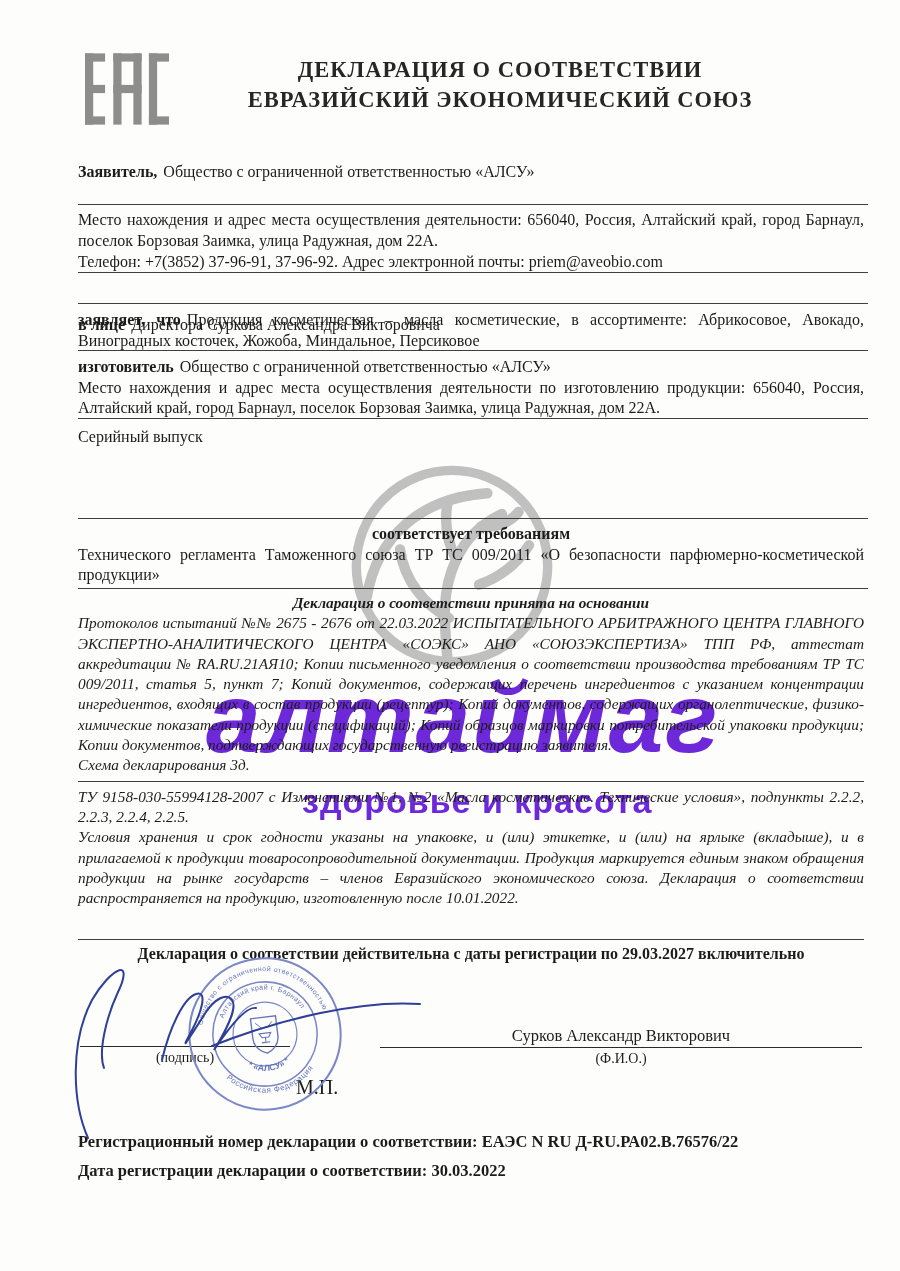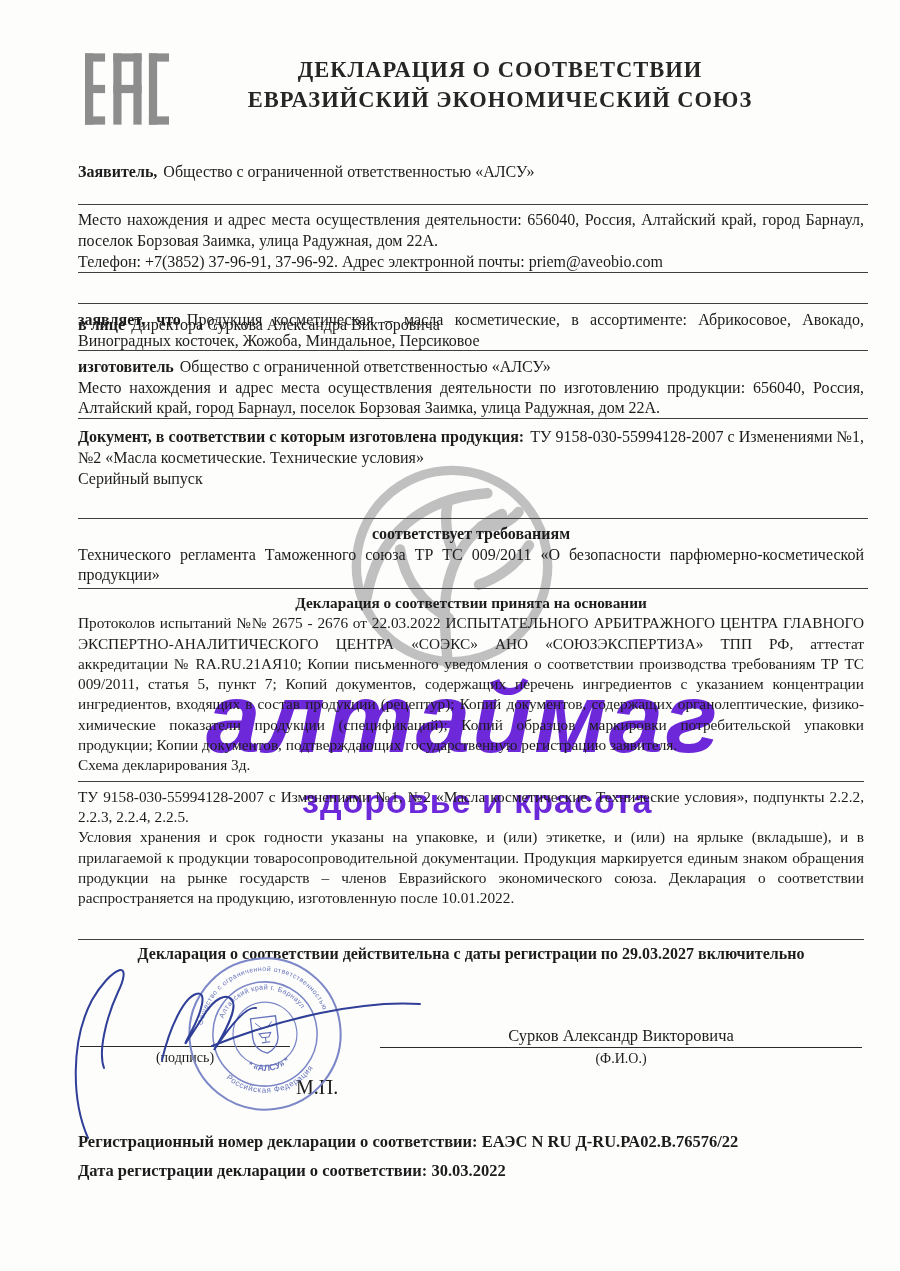--- a/index.html
+++ b/index.html
@@ -5,21 +5,21 @@
   html,body{margin:0;padding:0;background:#e9e9e9;}
   .page{position:relative;width:900px;height:1271px;margin:0 auto;background:#fdfdfc;
         font-family:"Liberation Serif",serif;color:#1c1c1c;overflow:hidden;}
   .abs{position:absolute;}
   p{margin:0;}
   .b{font-weight:bold;text-align:center;}
   .just{text-align:justify;}
   .sec{left:78px;width:786px;font-size:16px;line-height:21px;}
   .rule{position:absolute;left:78px;width:790px;height:0;border-top:1.5px solid #3f3f3f;}
   .lbl{font-weight:bold;margin-right:6px;}
-  .small-sec{font-size:15.3px;line-height:20.3px;}
+  .small-sec{font-size:15.3px;line-height:20.3px;font-style:italic;}
   .flow-rule{border-top:1.5px solid #3f3f3f;margin:5px 0 5px 0;height:0;}
   .title{font-weight:bold;font-size:22.5px;line-height:30px;text-align:center;letter-spacing:1px;color:#262626;}
   .sigline{position:absolute;height:0;border-top:1.3px solid #2a2a2a;}
   .caption{font-size:14px;text-align:center;}
   .wm-brand{font-family:"Liberation Sans",sans-serif;font-weight:bold;font-size:98px;
             letter-spacing:2px;color:#6d28d9;white-space:nowrap;font-style:italic;}
   .wm-tag{font-family:"Liberation Sans",sans-serif;font-weight:bold;font-size:34px;
           letter-spacing:1px;color:#6d28d9;white-space:nowrap;}
   .footer-line{font-weight:bold;font-size:16.5px;}
 </style>
@@ -83,21 +83,20 @@
   </div>
   <div class="rule" style="top:350px;"></div>
 
   <div class="abs sec" style="top:357px;line-height:20.5px;">
     <p><span class="lbl">изготовитель</span><span>Общество с ограниченной ответственностью «АЛСУ»</span></p>
     <p class="just">Место нахождения и адрес места осуществления деятельности по изготовлению продукции: 656040, Россия, Алтайский край, город Барнаул, поселок Борзовая Заимка, улица Радужная, дом 22А.</p>
   </div>
   <div class="rule" style="top:418px;"></div>
 
   <div class="abs sec" style="top:426px;">
-    <p class="just"><span class="lbl">Документ, в соответствии с которым изготовлена продукция:</span><span>ТУ 9158-030-55994128-2007 с Изменениями №1, №2 «Масла косметические. Технические условия»</span></p>
     <p>Серийный выпуск</p>
   </div>
   <div class="rule" style="top:518px;"></div>
 
   <div class="abs sec" style="top:524px;line-height:20.6px;">
     <p class="b">соответствует требованиям</p>
     <p class="just">Технического регламента Таможенного союза ТР ТС 009/2011 «О безопасности парфюмерно-косметической продукции»</p>
   </div>
   <div class="rule" style="top:588px;"></div>
 
@@ -110,21 +109,21 @@
     <p class="just">Условия хранения и срок годности указаны на упаковке, и (или) этикетке, и (или) на ярлыке (вкладыше), и в прилагаемой к продукции товаросопроводительной документации. Продукция маркируется единым знаком обращения продукции на рынке государств – членов Евразийского экономического союза. Декларация о соответствии распространяется на продукцию, изготовленную после 10.01.2022.</p>
   </div>
 
   <div class="abs sec" style="top:939px;border-top:1.5px solid #3f3f3f;padding-top:3px;">
     <p class="b">Декларация о соответствии действительна с даты регистрации по 29.03.2027 включительно</p>
   </div>
 
   <div class="sigline" style="left:80px;top:1046px;width:210px;"></div>
   <div class="abs caption" style="left:80px;top:1050px;width:210px;">(подпись)</div>
 
-  <div class="abs" style="left:380px;top:1026px;width:482px;text-align:center;font-size:16.5px;">Сурков Александр Викторовича</div>
+  <div class="abs" style="left:380px;top:1026px;width:482px;text-align:center;font-size:16.5px;">Сурков Александр Викторович</div>
   <div class="sigline" style="left:380px;top:1047px;width:482px;"></div>
   <div class="abs caption" style="left:380px;top:1051px;width:482px;">(Ф.И.О.)</div>
 
   <div class="abs" style="left:296px;top:1076px;font-size:20px;">М.П.</div>
 
   <svg class="abs" style="left:181px;top:950px;transform:rotate(-7deg);" width="168" height="168" viewBox="0 0 200 200">
     <defs>
       <path id="arcTop" d="M25,100 A75,75 0 0 1 175,100"></path>
       <path id="arcMid" d="M47,100 A53,53 0 0 1 153,100"></path>
       <path id="arcBot" d="M30,100 A70,70 0 0 0 170,100"></path>

